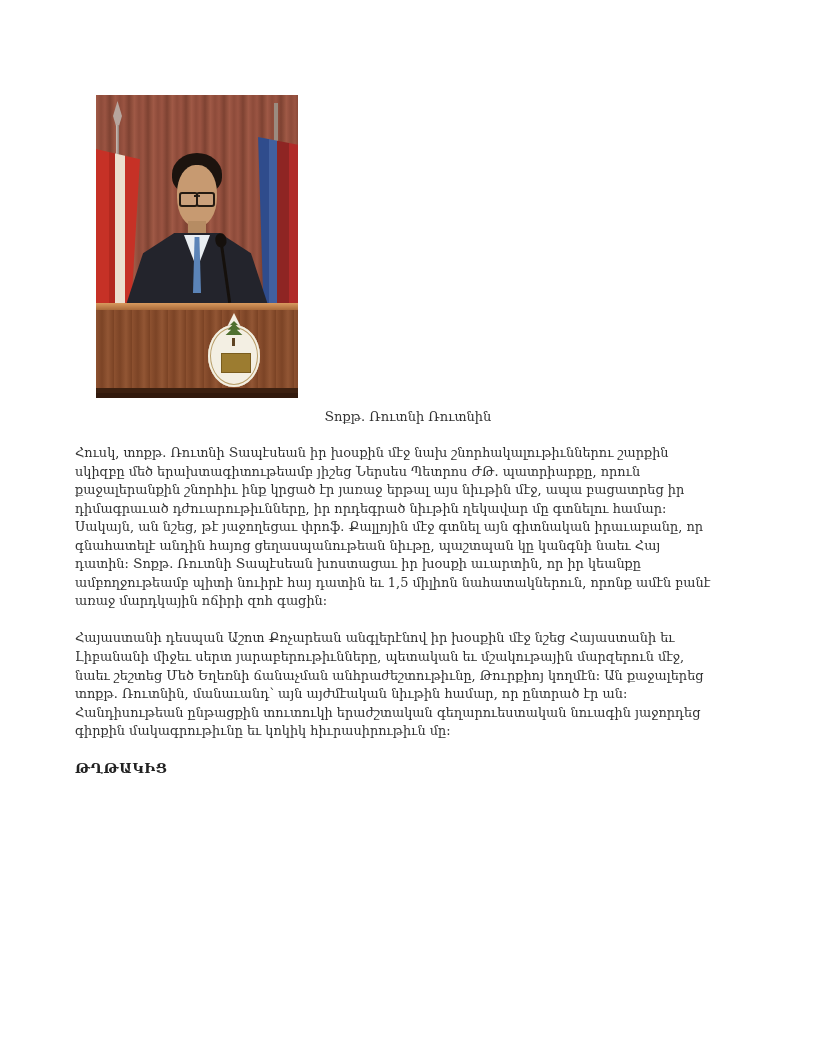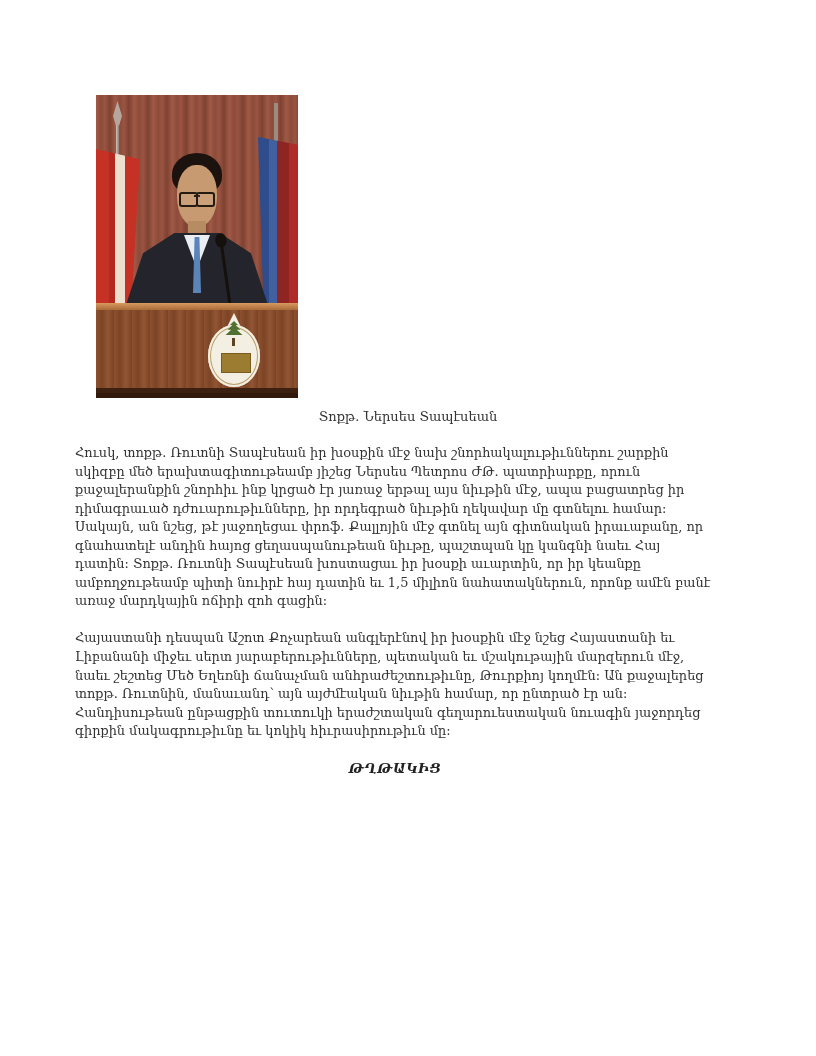--- a/index.html
+++ b/index.html
@@ -149,22 +149,22 @@
     font-size: 13px; line-height: 18px; color: #333333;
   }
   .content {
     position: absolute; left: 75px; top: 444px; width: 640px;
     font-size: 12.9px; line-height: 18.55px;
     text-align: left; color: #333333;
   }
   .content p { margin: 0 0 18.55px 0; }
   .signature {
     width: 100%;
-    text-align: center;
-    font-weight: bold; font-style: italic;
+    text-align: left;
+    font-weight: bold; 
     font-size: 13.5px; color: #222222;
     letter-spacing: 0.5px;
   }
 </style>
 </head>
 <body>
 
 <div class="page">
 
   <div class="photo">
@@ -192,21 +192,21 @@
         <div class="drop"></div>
         <div class="cedar"></div>
         <div class="trunk"></div>
         <div class="plaque"></div>
       </div>
       <div class="podium-shadow"></div>
     </div>
     <div class="photo-vignette"></div>
   </div>
 
-  <div class="caption">Տոքթ. Ներսես Տապէսեան</div>
+  <div class="caption">Տոքթ. Ռուտնի Ռուտնին</div>
 
   <div class="content">
     <p>Հուսկ, տոքթ. Ռուտնի Տապէսեան իր խօսքին մէջ նախ շնորհակալութիւններու շարքին սկիզբը մեծ երախտագիտութեամբ յիշեց Ներսես Պետրոս ԺԹ. պատրիարքը, որուն քաջալերանքին շնորհիւ ինք կրցած էր յառաջ երթալ այս նիւթին մէջ, ապա բացատրեց իր դիմագրաւած դժուարութիւնները, իր որդեգրած նիւթին ղեկավար մը գտնելու համար: Սակայն, ան նշեց, թէ յաջողեցաւ փրոֆ. Քալլոյին մէջ գտնել այն գիտնական իրաւաբանը, որ գնահատելէ անդին հայոց ցեղասպանութեան նիւթը, պաշտպան կը կանգնի նաեւ Հայ դատին: Տոքթ. Ռուտնի Տապէսեան խոստացաւ իր խօսքի աւարտին, որ իր կեանքը ամբողջութեամբ պիտի նուիրէ հայ դատին եւ 1,5 միլիոն նահատակներուն, որոնք ամէն բանէ առաջ մարդկային ոճիրի զոհ գացին:</p>
     <p>Հայաստանի դեսպան Աշոտ Քոչարեան անգլերէնով իր խօսքին մէջ նշեց Հայաստանի եւ Լիբանանի միջեւ սերտ յարաբերութիւնները, պետական եւ մշակութային մարզերուն մէջ, նաեւ շեշտեց Մեծ Եղեռնի ճանաչման անհրաժեշտութիւնը, Թուրքիոյ կողմէն: Ան քաջալերեց տոքթ. Ռուտնին, մանաւանդ՝ այն այժմէական նիւթին համար, որ ընտրած էր ան: Հանդիսութեան ընթացքին տուտուկի երաժշտական գեղարուեստական նուագին յաջորդեց գիրքին մակագրութիւնը եւ կոկիկ հիւրասիրութիւն մը:</p>
     <div class="signature">ԹՂԹԱԿԻՑ</div>
   </div>
 
 </div>
 
 </body></html>

